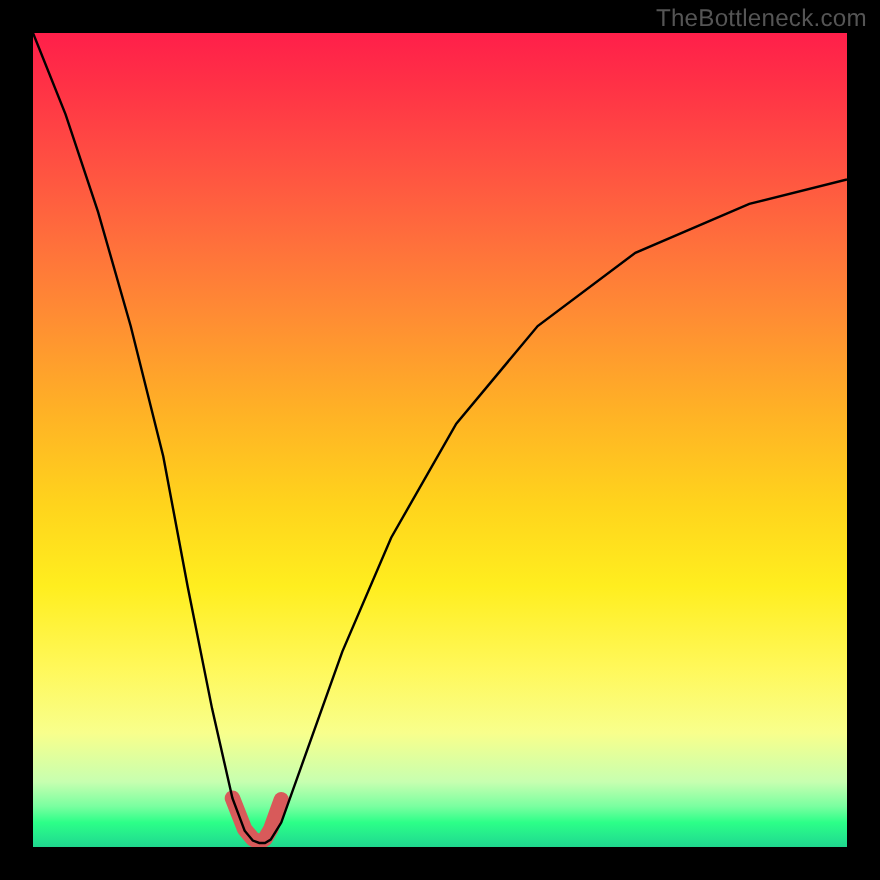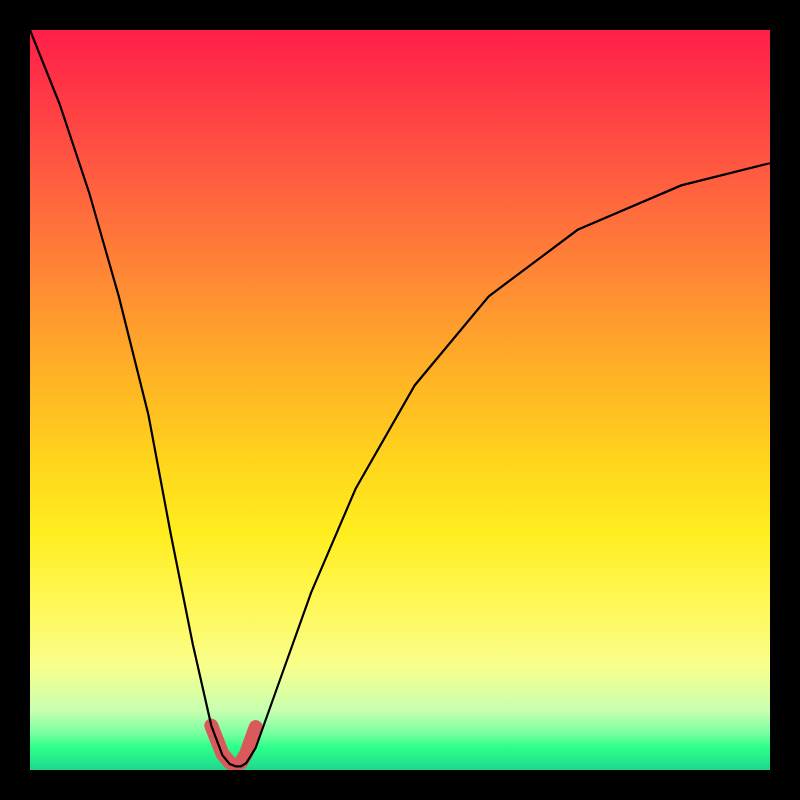--- a/index.html
+++ b/index.html
@@ -65,20 +65,21 @@
     stroke: #d85a5a;
     stroke-width: 14;
     stroke-linecap: round;
     stroke-linejoin: round;
   }
 </style>
 </head>
 <body>
 
 <div class="frame">
+  <div class="watermark">TheBottleneck.com</div>
 
   <div class="plot-area">
     <div class="gradient"></div>
     <svg class="curve" viewBox="0 0 740 740" preserveAspectRatio="none">
       <path class="dip" d="M181.3 695.6 L192.4 723.7 L199.8 732.6 L205.7 735.6 L210.9 732.6 L216.1 723.7 L225.7 697.1"></path>
       <path class="main" d="M0.0 0.0 L29.6 74.0 L59.2 162.8 L88.8 266.4 L118.4 384.8 L140.6 503.2 L162.8 614.2 L181.3 695.6 L192.4 725.2 L199.8 734.1 L205.7 736.3 L210.9 736.3 L216.1 733.3 L225.7 717.8 L244.2 666.0 L281.2 562.4 L325.6 458.8 L384.8 355.2 L458.8 266.4 L547.6 199.8 L651.2 155.4 L740.0 133.2"></path>
     </svg>
   </div>
 </div>
 

